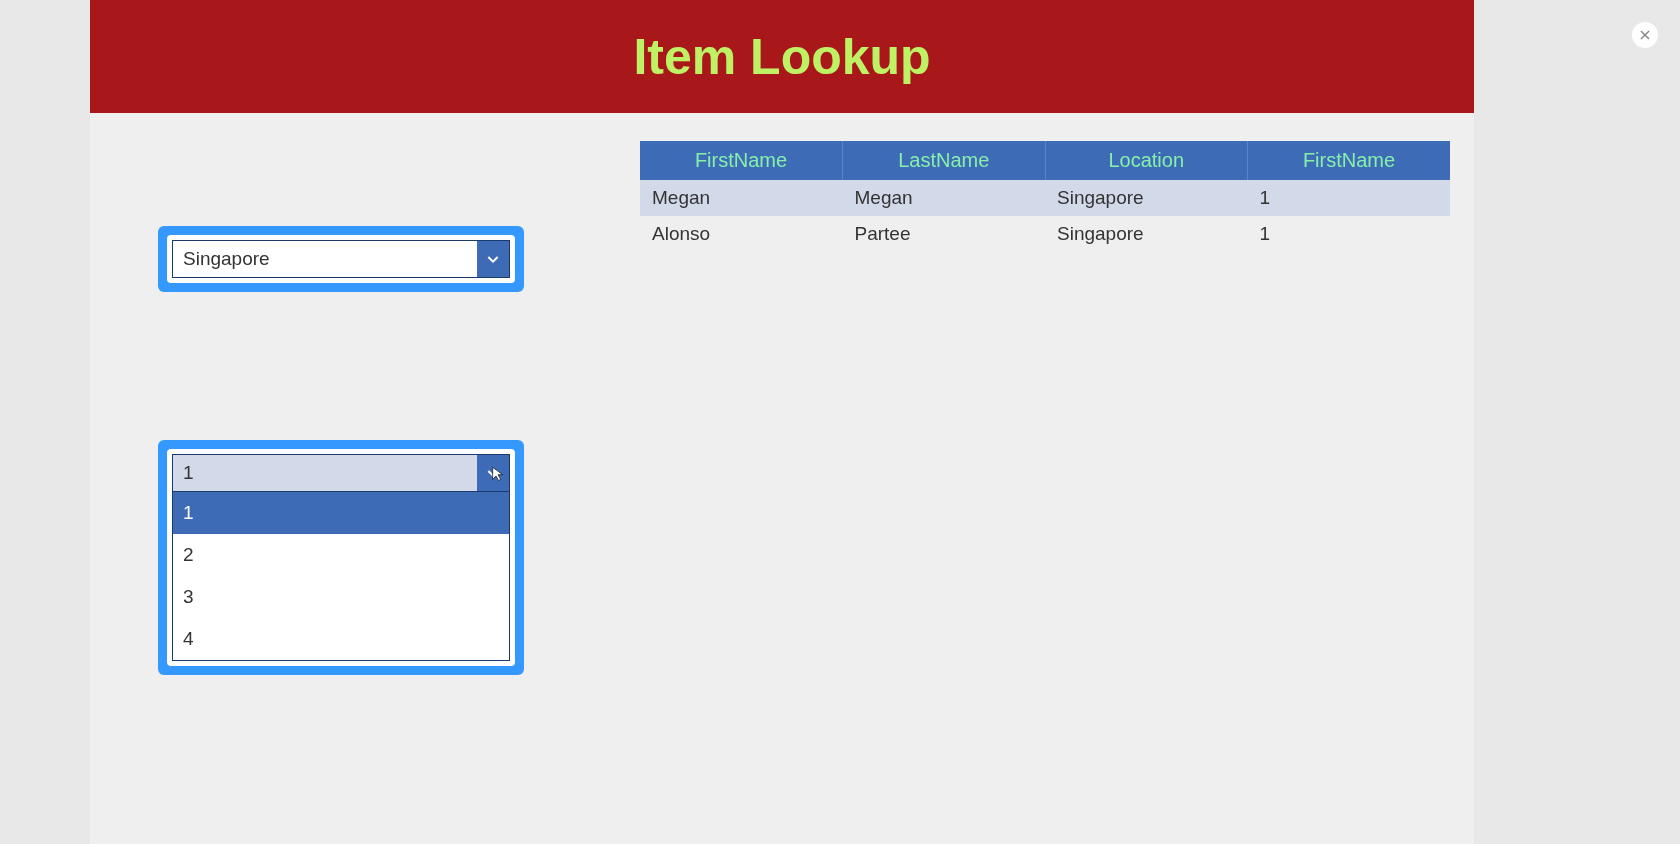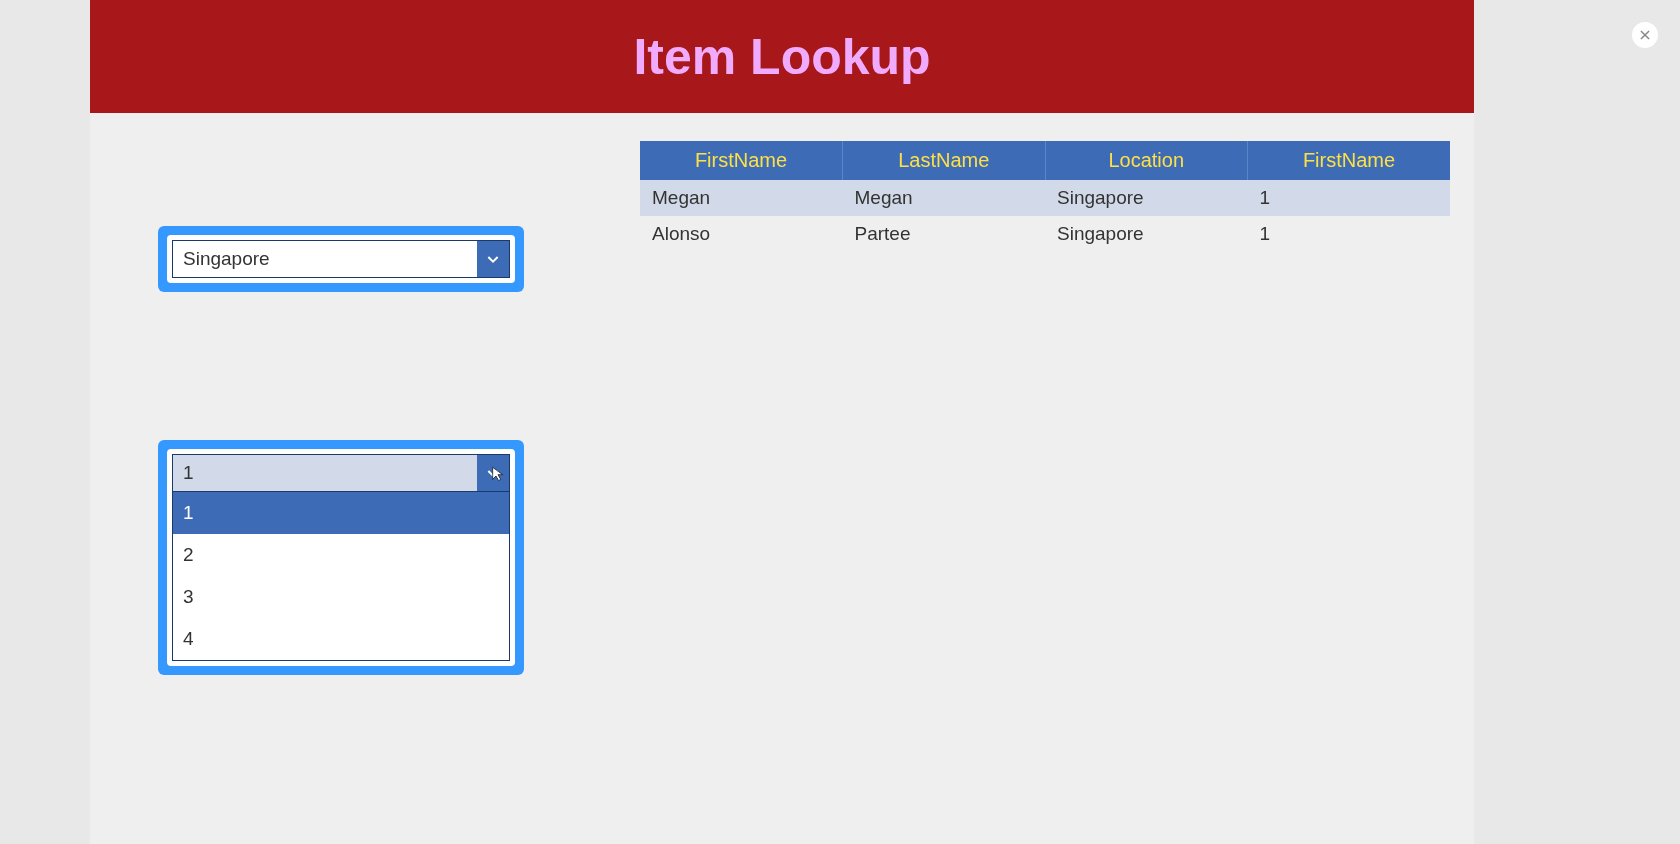--- a/index.html
+++ b/index.html
@@ -29,21 +29,21 @@
     .header-bar {
       width: 100%;
       height: 113px;
       background: #a8171a;
       display: flex;
       align-items: center;
       justify-content: center;
     }
     
     .header-title {
-      color: #f0abfc;
+      color: #bef264;
       font-size: 50px;
       font-weight: bold;
     }
     
     .close-button {
       position: absolute;
       right: 22px;
       top: 22px;
       width: 26px;
       height: 26px;
@@ -160,21 +160,21 @@
     .data-table {
       position: absolute;
       left: 550px;
       top: 28px;
       width: 810px;
       border-collapse: collapse;
     }
     
     .data-table thead th {
       background: #3d6bb5;
-      color: #fde047;
+      color: #86efac;
       font-weight: normal;
       font-size: 20px;
       padding: 8px 6px;
       text-align: center;
       border-right: 1px solid #5a85c8;
     }
     
     .data-table thead th:last-child {
       border-right: none;
     }

